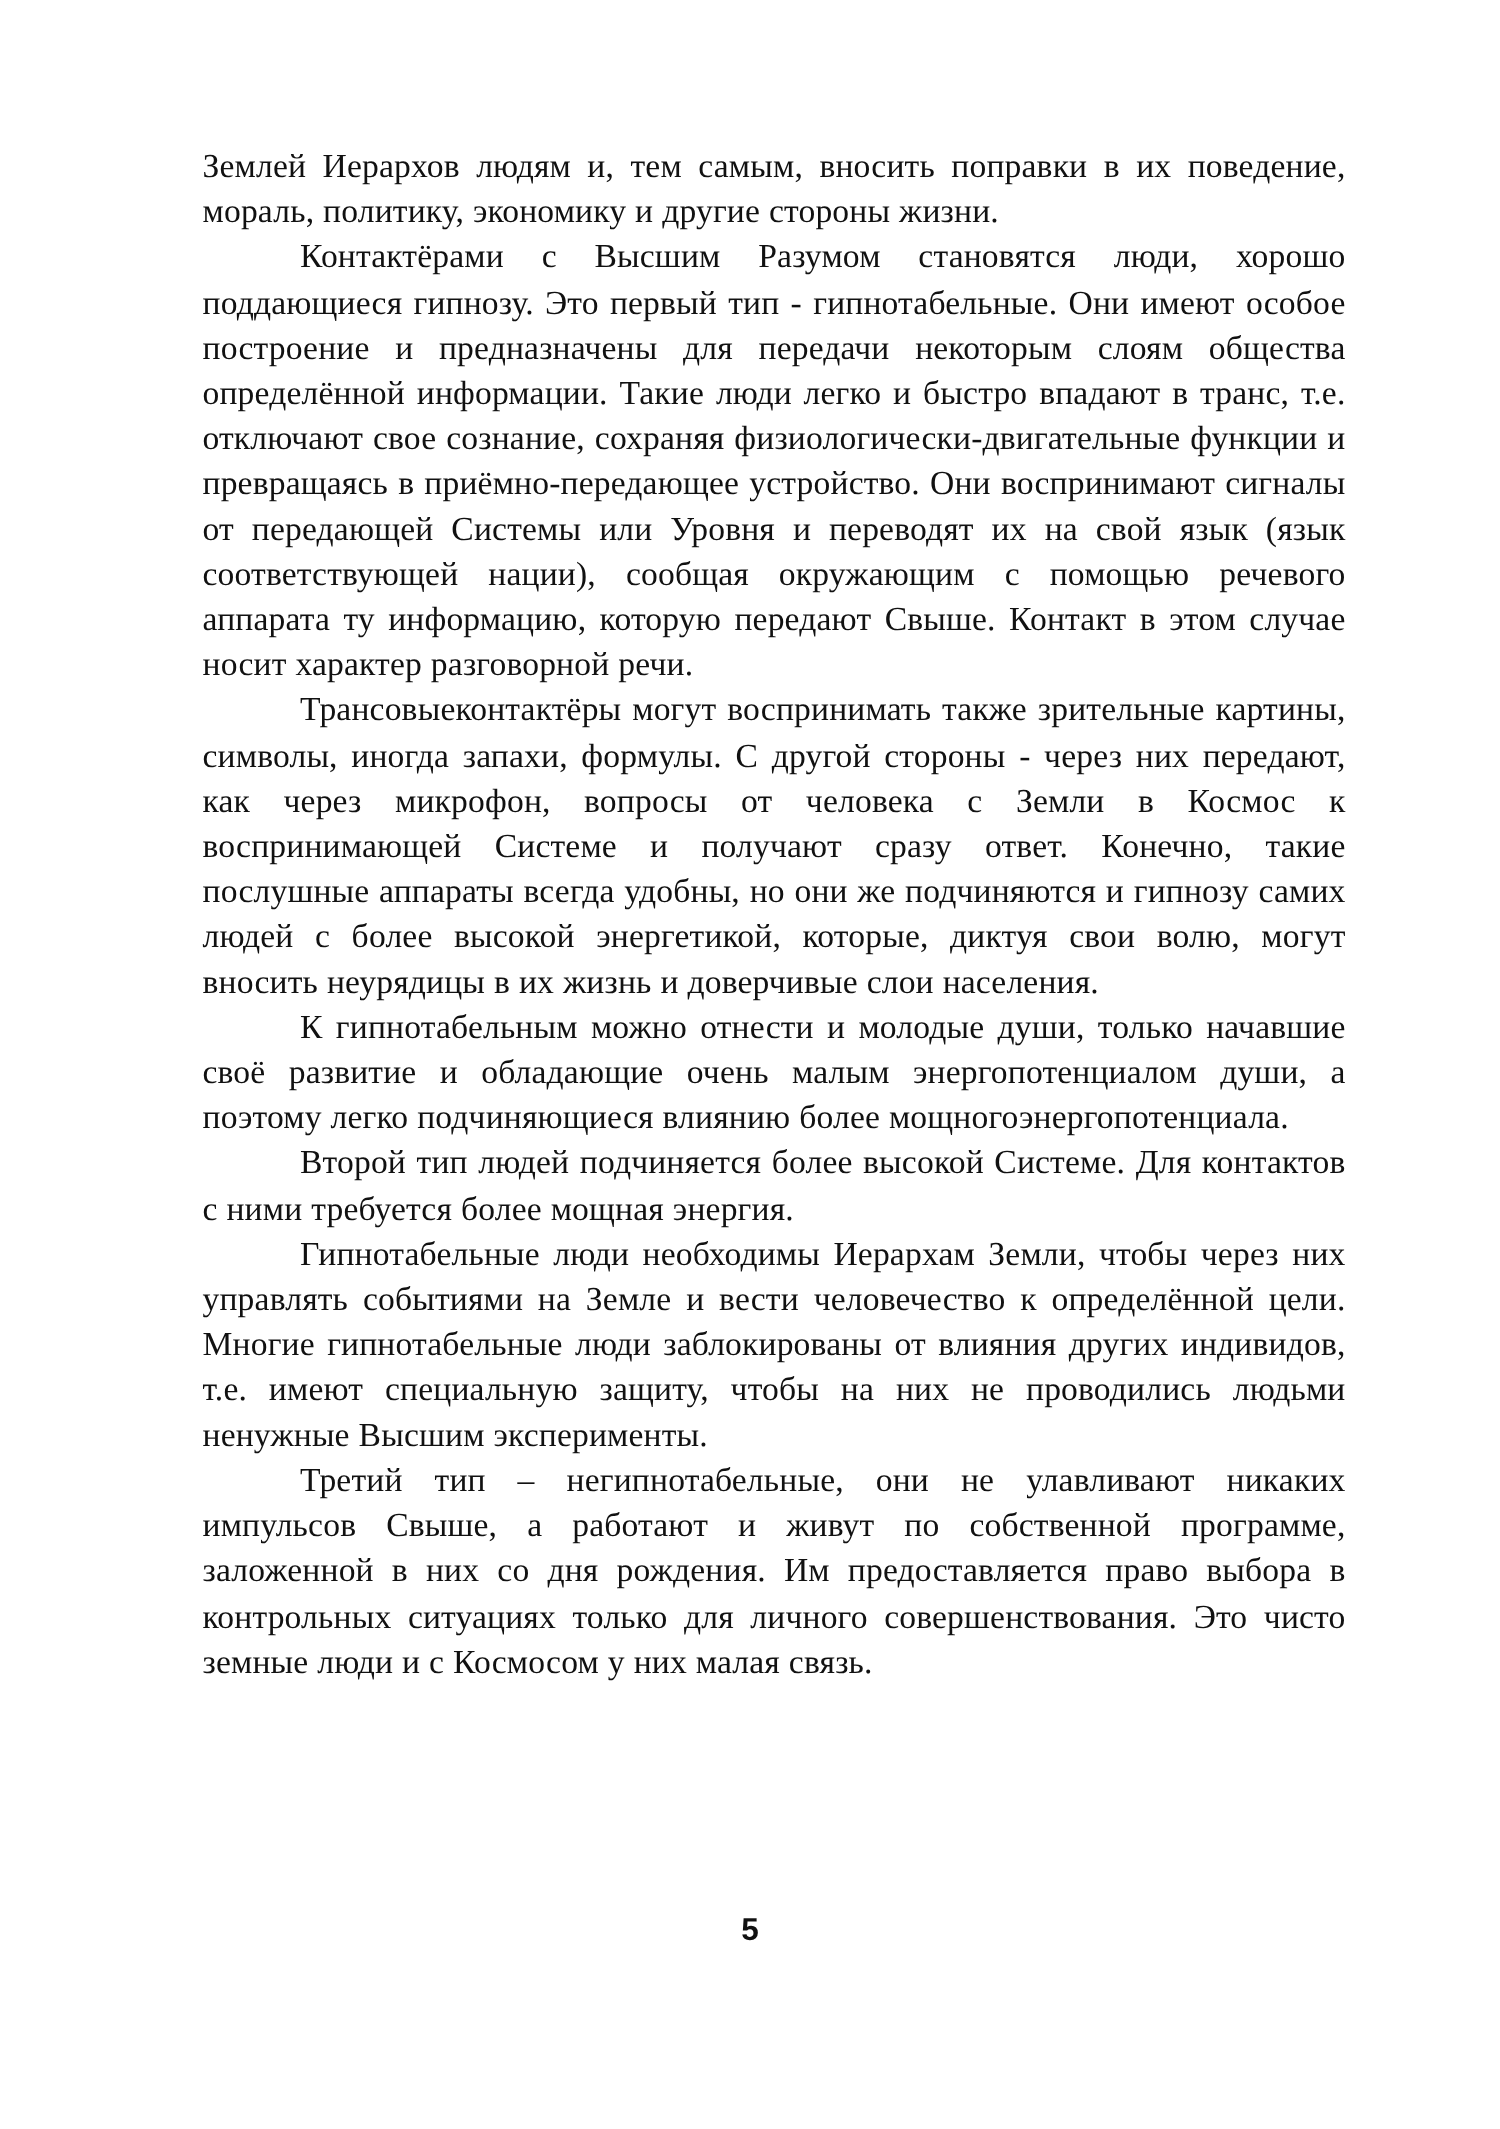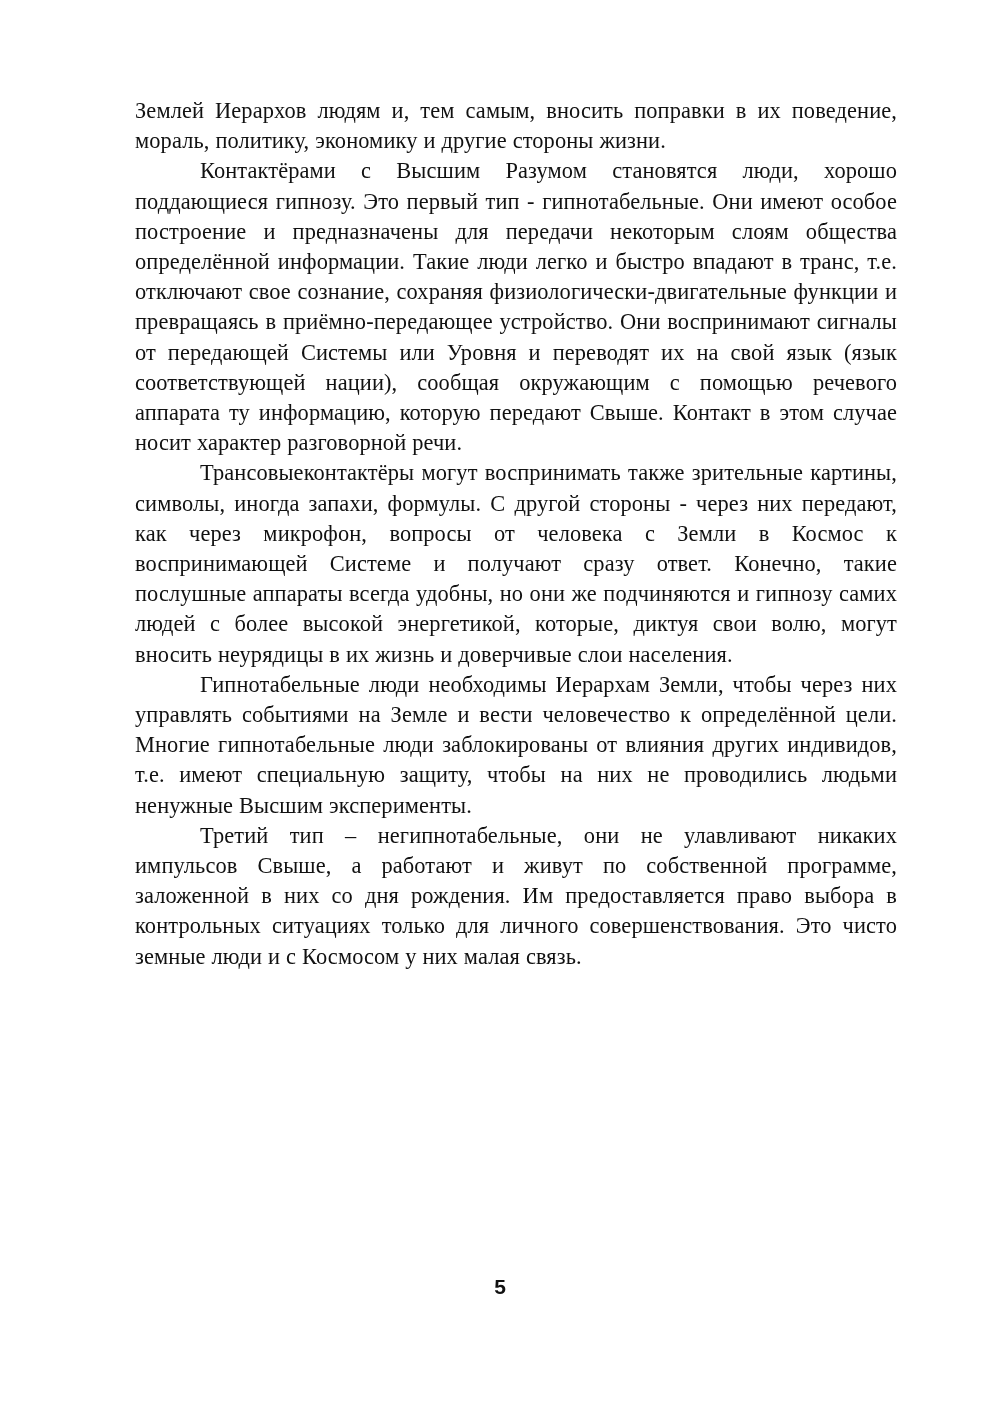--- a/index.html
+++ b/index.html
@@ -70,21 +70,23 @@
 <div class="page">
 
   <div class="text-column">
 
     <p class="para no-indent">Землей Иерархов людям и, тем самым,  вносить поправки в их поведение, мораль, политику, экономику и другие стороны жизни.</p>
 
     <p class="para">Контактёрами с Высшим Разумом становятся люди, хорошо поддающиеся гипнозу. Это первый тип - гипнотабельные. Они имеют особое построение и предназначены для передачи некоторым слоям общества определённой информации. Такие люди легко и быстро впадают в транс, т.е. отключают свое сознание, сохраняя физиологически-двигательные функции и превращаясь в приёмно-передающее устройство. Они воспринимают сигналы от передающей Системы или Уровня и переводят их на свой язык (язык соответствующей нации), сообщая окружающим с помощью речевого аппарата ту информацию, которую  передают Свыше. Контакт в этом случае носит характер разговорной речи.</p>
 
     <p class="para">Трансовыеконтактёры могут воспринимать также зрительные картины, символы, иногда запахи, формулы. С другой стороны - через них передают, как через микрофон, вопросы от человека с Земли в Космос к воспринимающей Системе и получают сразу ответ. Конечно, такие послушные аппараты всегда удобны, но они же подчиняются и гипнозу самих людей с более высокой  энергетикой, которые, диктуя свои волю, могут вносить неурядицы в их жизнь и доверчивые слои населения.</p>
 
+    <p class="para">К гипнотабельным можно отнести и молодые души, только начавшие своё развитие и обладающие очень малым энергопотенциалом души, а поэтому легко подчиняющиеся влиянию более мощногоэнергопотенциала.</p>
 
+    <p class="para">Второй тип людей подчиняется более высокой Системе. Для контактов с ними требуется более мощная энергия.</p>
 
     <p class="para">Гипнотабельные люди необходимы Иерархам Земли, чтобы через них управлять событиями на Земле  и вести человечество к определённой цели. Многие гипнотабельные люди заблокированы от влияния других индивидов, т.е. имеют специальную защиту, чтобы на них не проводились людьми ненужные Высшим эксперименты.</p>
 
     <p class="para">Третий тип – негипнотабельные, они не улавливают никаких импульсов Свыше, а работают и живут по собственной программе, заложенной в них со дня рождения. Им предоставляется право выбора в контрольных ситуациях только для  личного совершенствования. Это чисто земные люди и с Космосом у них малая связь.</p>
 
   </div>
 
   <div class="page-number">5</div>
 
 </div>

